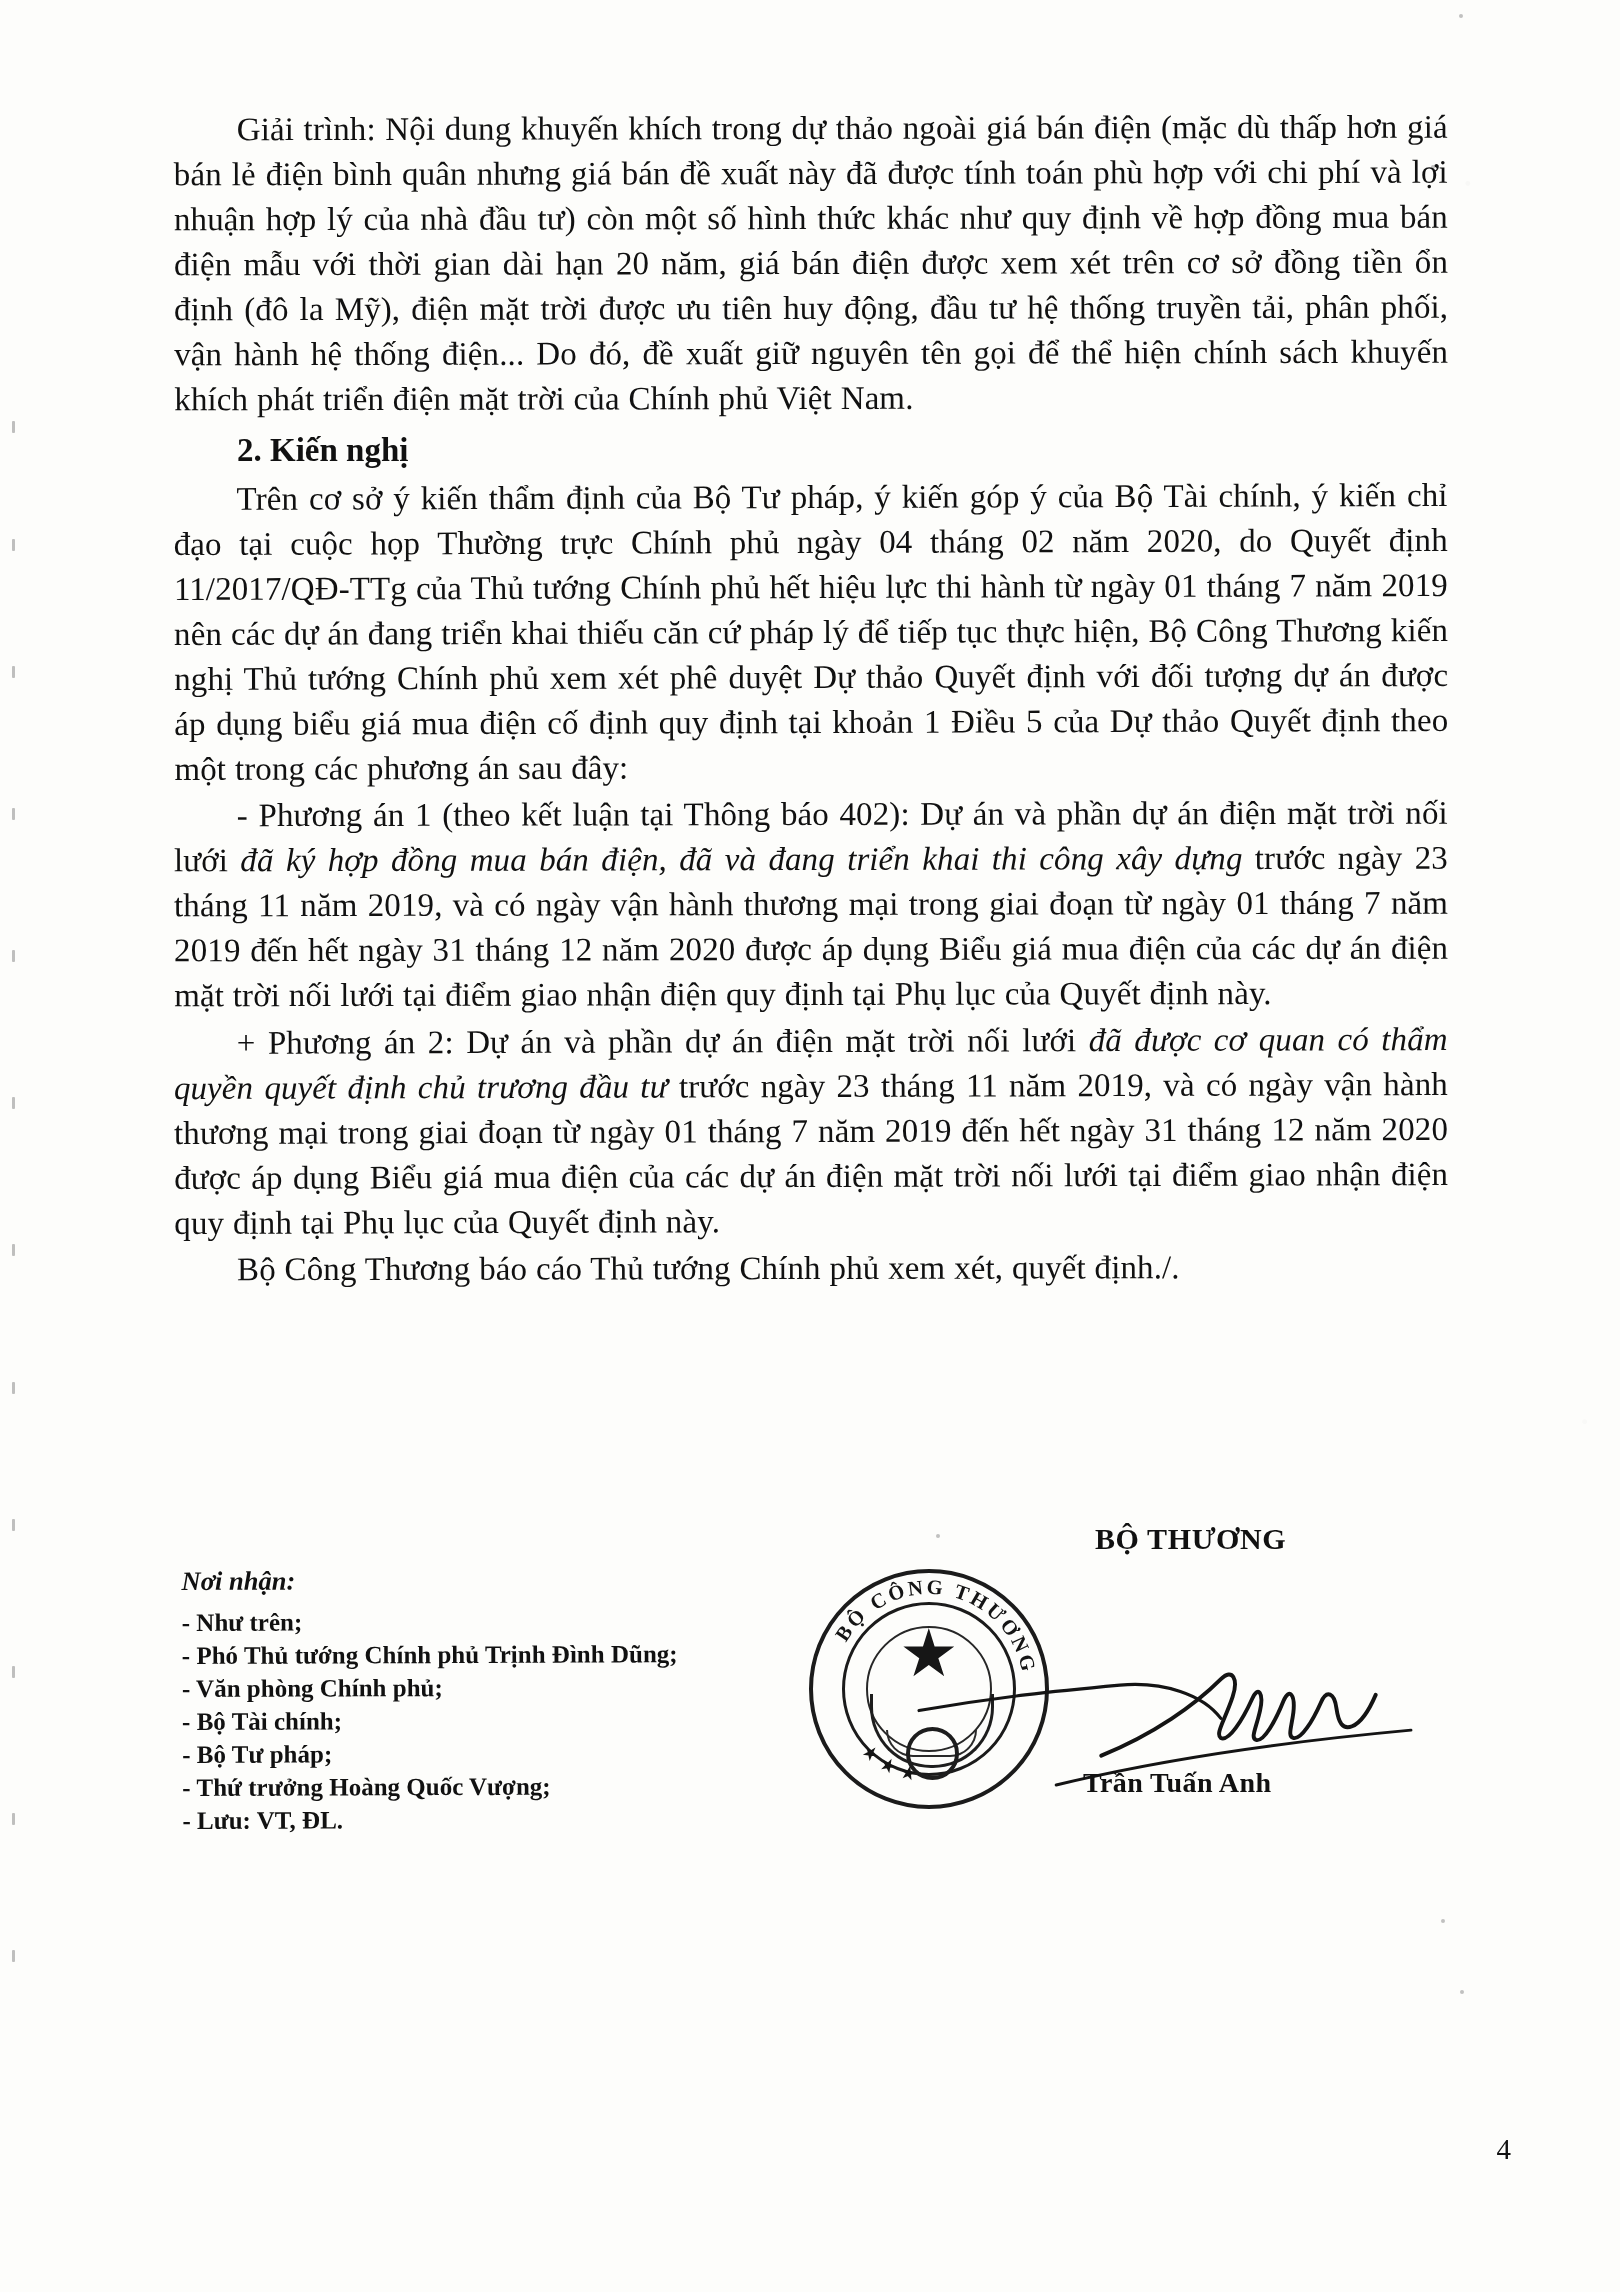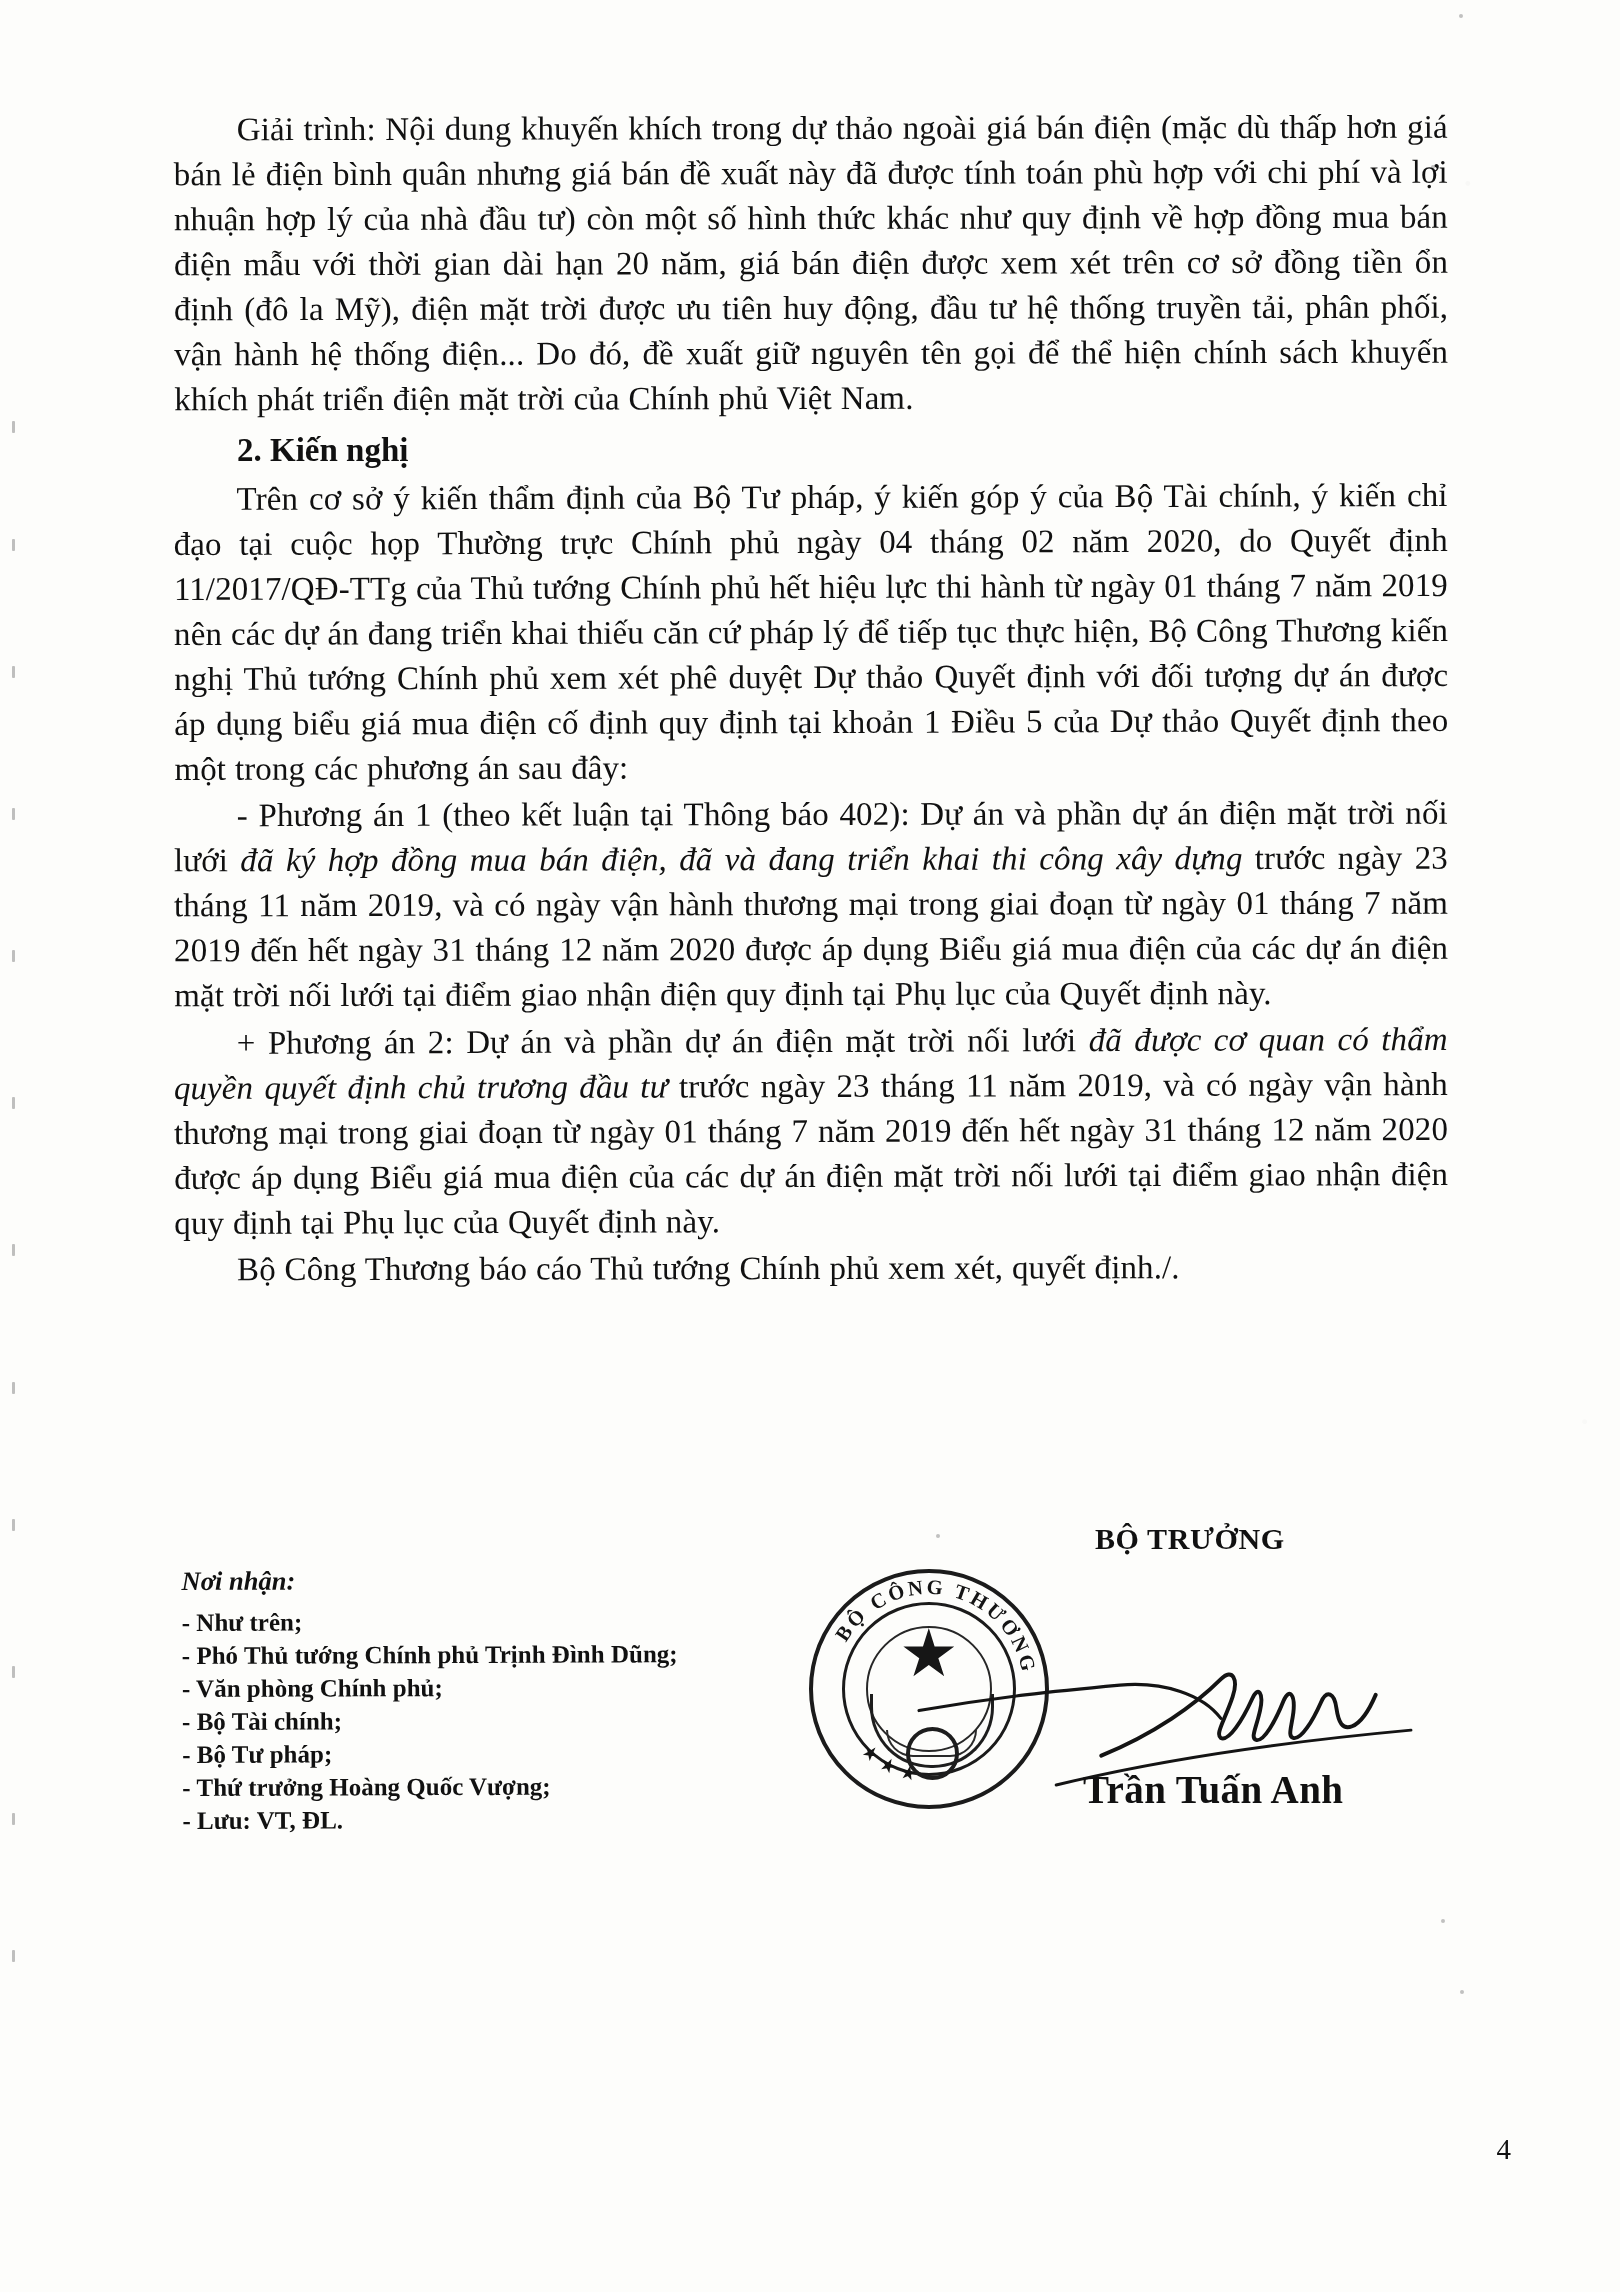--- a/index.html
+++ b/index.html
@@ -130,21 +130,21 @@
     left: 294px;
     top: 0;
     font-size: 30px;
     font-weight: bold;
     letter-spacing: 0.6px;
   }
   .sig-name {
     position: absolute;
     left: 282px;
     top: 245px;
-    font-size: 39px;
+    font-size: 28px;
     font-weight: bold;
     letter-spacing: 0.4px;
   }
   .seal {
     position: absolute;
     left: 7.8px;
     top: 47px;
     width: 240px;
     height: 240px;
   }
@@ -287,21 +287,21 @@
         <li>- Văn phòng Chính phủ;</li>
         <li>- Bộ Tài chính;</li>
         <li>- Bộ Tư pháp;</li>
         <li>- Thứ trưởng Hoàng Quốc Vượng;</li>
         <li>- Lưu: VT, ĐL.</li>
       </ul>
     </div>
 
     <div class="signature-block">
 
-      <div class="sig-title">BỘ TRƯỞNG</div>
+      <div class="sig-title">BỘ THƯƠNG</div>
 
       <div class="seal">
         <div class="ring-outer"></div>
         <div class="ring-inner"></div>
         <div class="ring-core"></div>
         <div class="star"></div>
         <div class="emblem-wreath"></div>
         <div class="gear"></div>
         <svg class="seal-text" viewBox="0 0 245 245">
           <defs>

